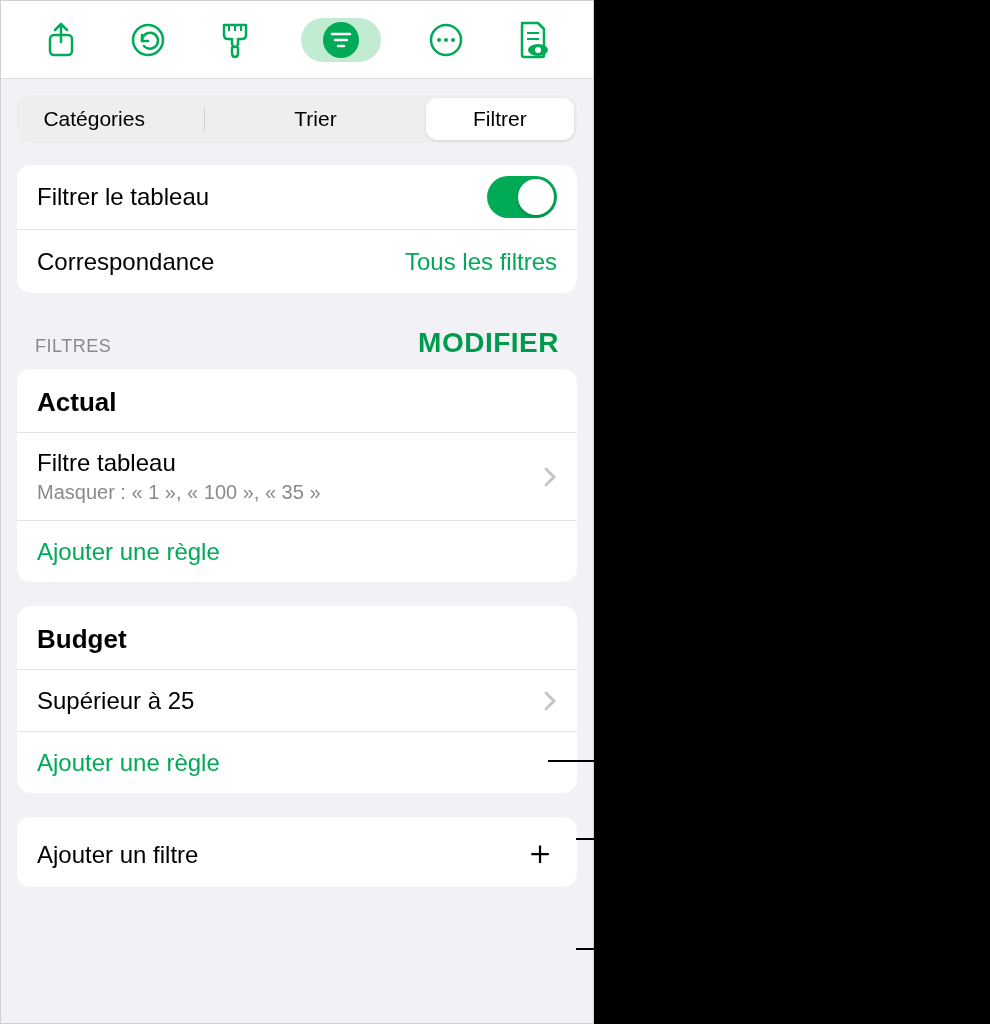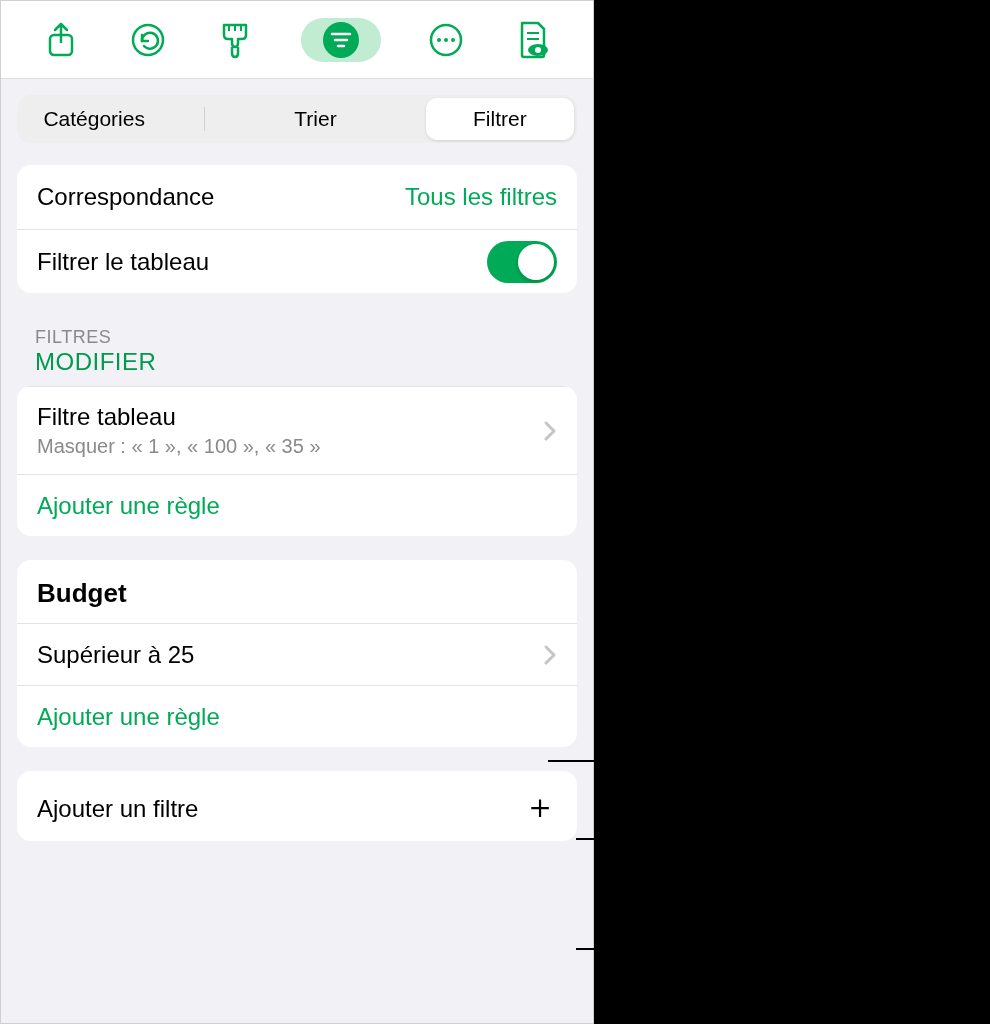--- a/index.html
+++ b/index.html
@@ -108,24 +108,23 @@
   .toggle .knob{
     position:absolute;top:3px;right:3px;
     width:36px;height:36px;border-radius:50%;
     background:#fff;
     box-shadow:0 2px 4px rgba(0,0,0,0.2);
   }
   .section-header{
     display:flex;justify-content:space-between;align-items:baseline;
     padding:34px 18px 10px 18px;
     letter-spacing:0.5px;
-    flex-direction:column;
   }
   .section-header .title{font-size:18px;color:var(--muted);text-transform:uppercase;}
-  .section-header .action{font-size:24px;color:var(--green-dark);text-transform:uppercase;cursor:pointer;}
+  .section-header .action{font-size:28px;color:var(--green-dark);text-transform:uppercase;cursor:pointer;font-weight:bold;}
   .group{
     background:var(--card);
     border-radius:14px;
     overflow:hidden;
   }
   .group + .group{margin-top:24px;}
   .group-title{
     font-size:26px;font-weight:700;color:#000;
     padding:18px 20px 14px 20px;
   }
@@ -214,37 +213,38 @@
 
     <div class="segmented">
       <div class="seg">Catégories</div>
       <div class="divider"></div>
       <div class="seg">Trier</div>
       <div class="seg active">Filtrer</div>
     </div>
 
     <div class="card">
       <div class="row">
-        <div class="row-label">Correspondance</div>
-        <div class="row-value">Tous les filtres</div>
-      </div>
-      <div class="row">
         <div class="row-label">Filtrer le tableau</div>
         <div class="toggle">
           <div class="knob"></div>
         </div>
       </div>
+      <div class="row">
+        <div class="row-label">Correspondance</div>
+        <div class="row-value">Tous les filtres</div>
+      </div>
     </div>
 
     <div class="section-header">
       <span class="title">FILTRES</span>
       <span class="action">MODIFIER</span>
     </div>
 
     <div class="group">
+      <div class="group-title">Actual</div>
       <div class="item">
         <div class="item-text">
           <span class="primary">Filtre tableau</span>
           <span class="secondary">Masquer : « 1 », « 100 », « 35 »</span>
         </div>
         <span class="chevron">
           <svg width="14" height="22" viewBox="0 0 14 22">
               <path d="M3 3 L11 11 L3 19" stroke="#c5c5c9" stroke-width="3" fill="none" stroke-linecap="round" stroke-linejoin="round"></path>
             </svg>
         </span>

